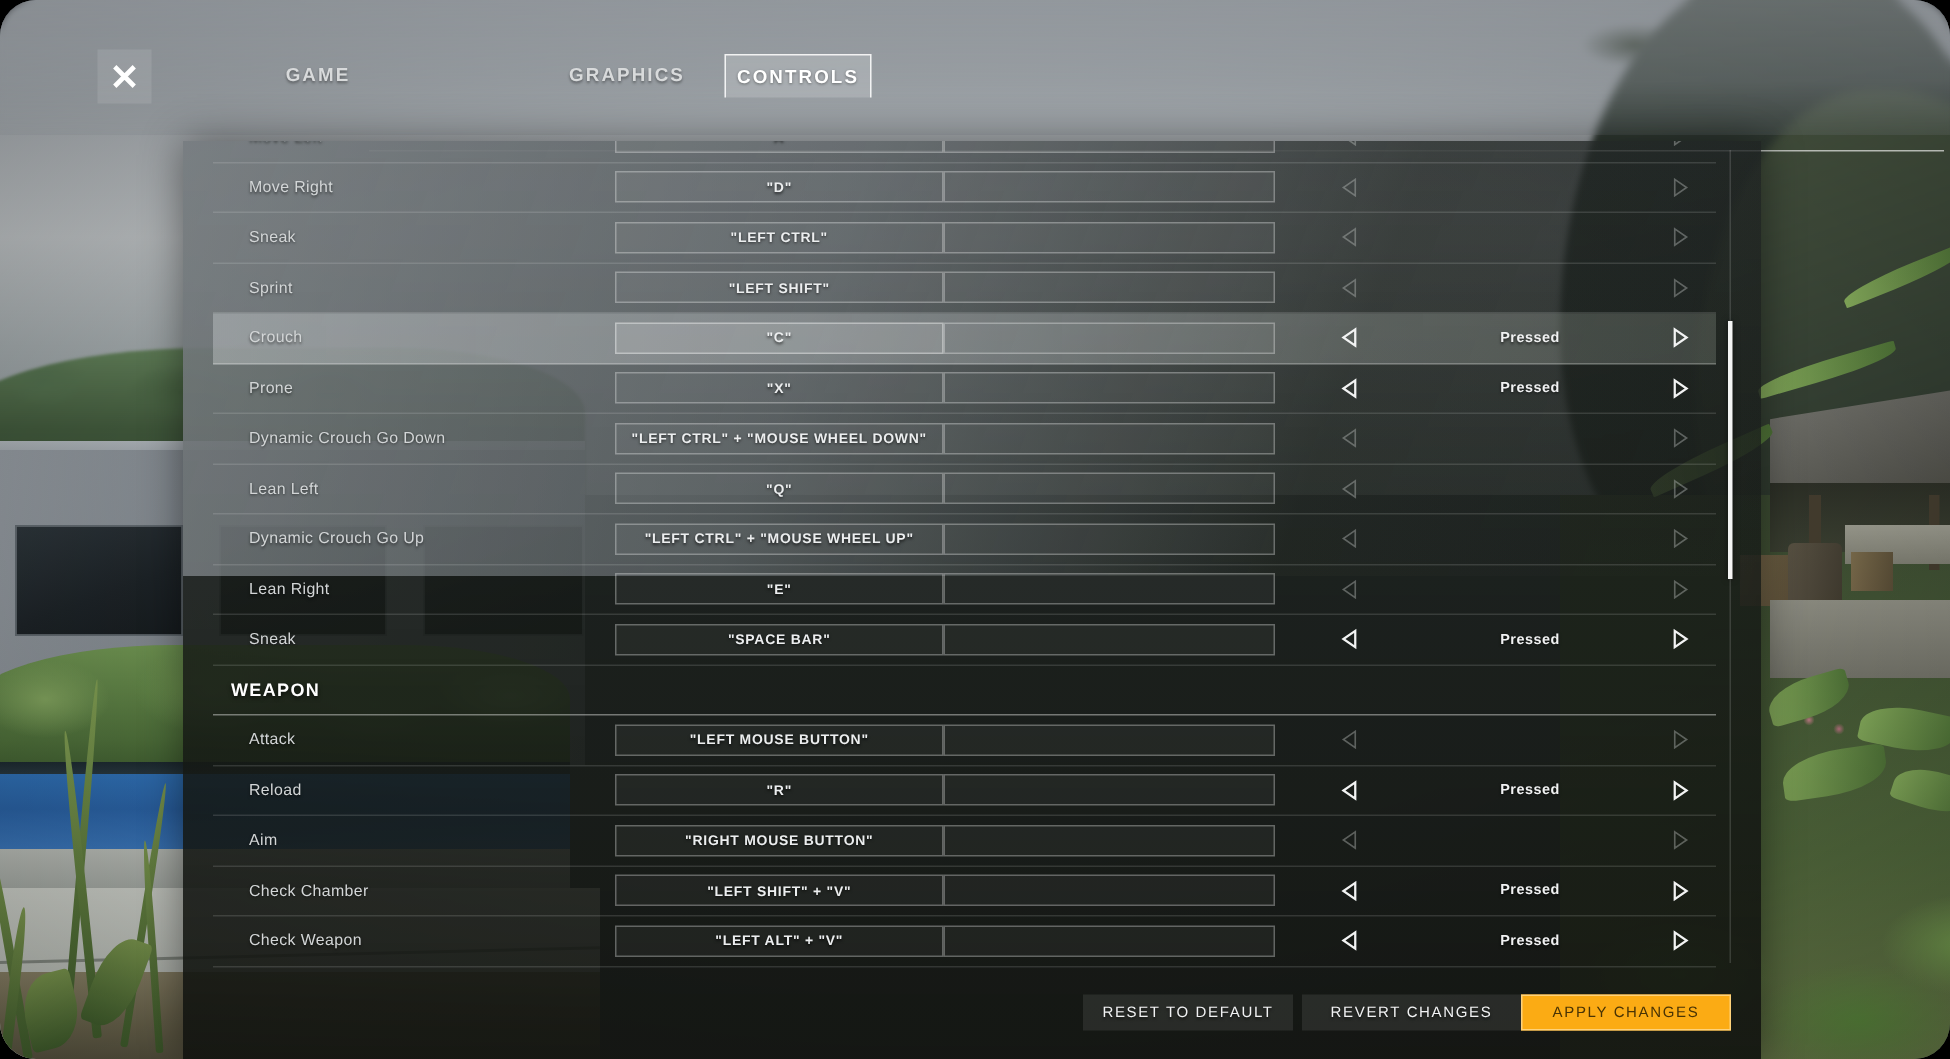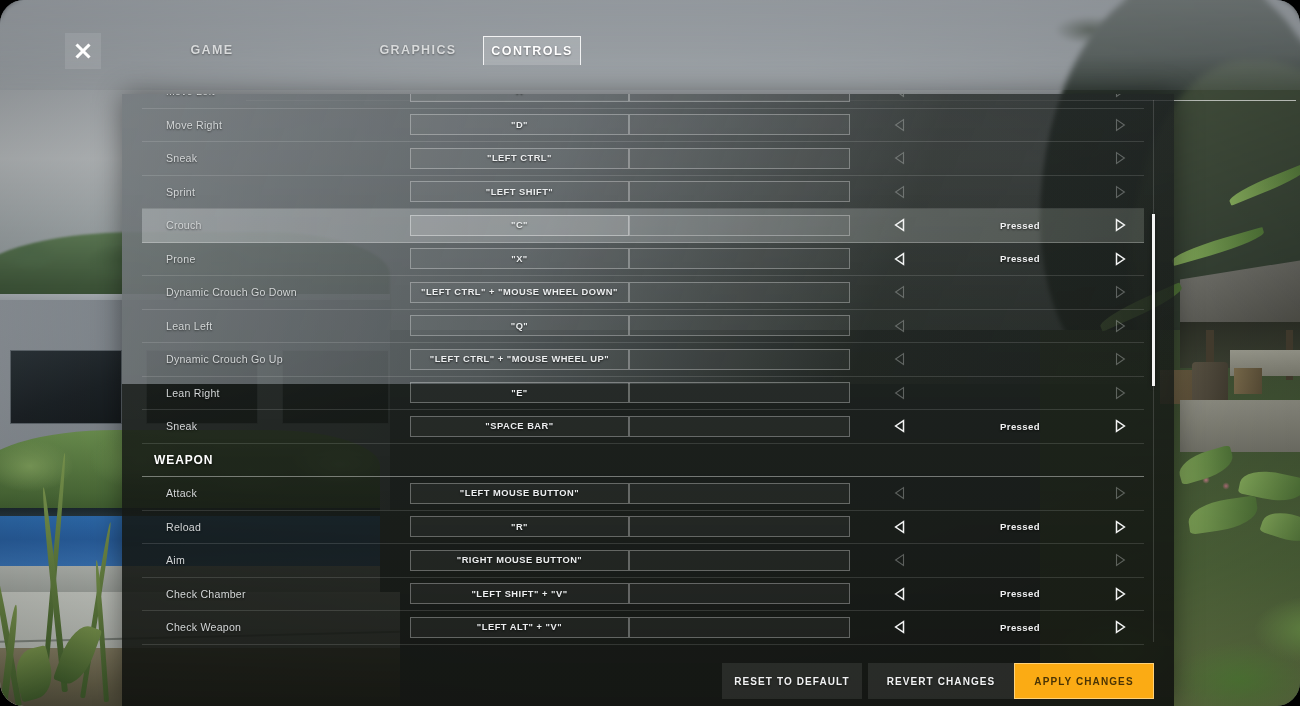--- a/index.html
+++ b/index.html
@@ -386,24 +386,24 @@
   }
 
   
   .footer {
     position: absolute;
     left: 0; top: 554px;
     width: 1052px; height: 58px;
   }
   .btn {
     position: absolute;
-    top: 15px; height: 36px;
+    top: 15px; height: 24px;
     display: flex; align-items: center; justify-content: center;
     font-size: 10px;
-    font-weight: 700;
+    font-weight: 400;
     letter-spacing: 1.1px;
     cursor: pointer;
     box-sizing: border-box;
   }
   .btn.ghost {
     background: rgba(255,255,255,0.085);
     color: #f1f2f3;
     text-shadow: 0 1px 2px rgba(0,0,0,0.6);
   }
   .btn.reset  { left: 600px; width: 140px; }

